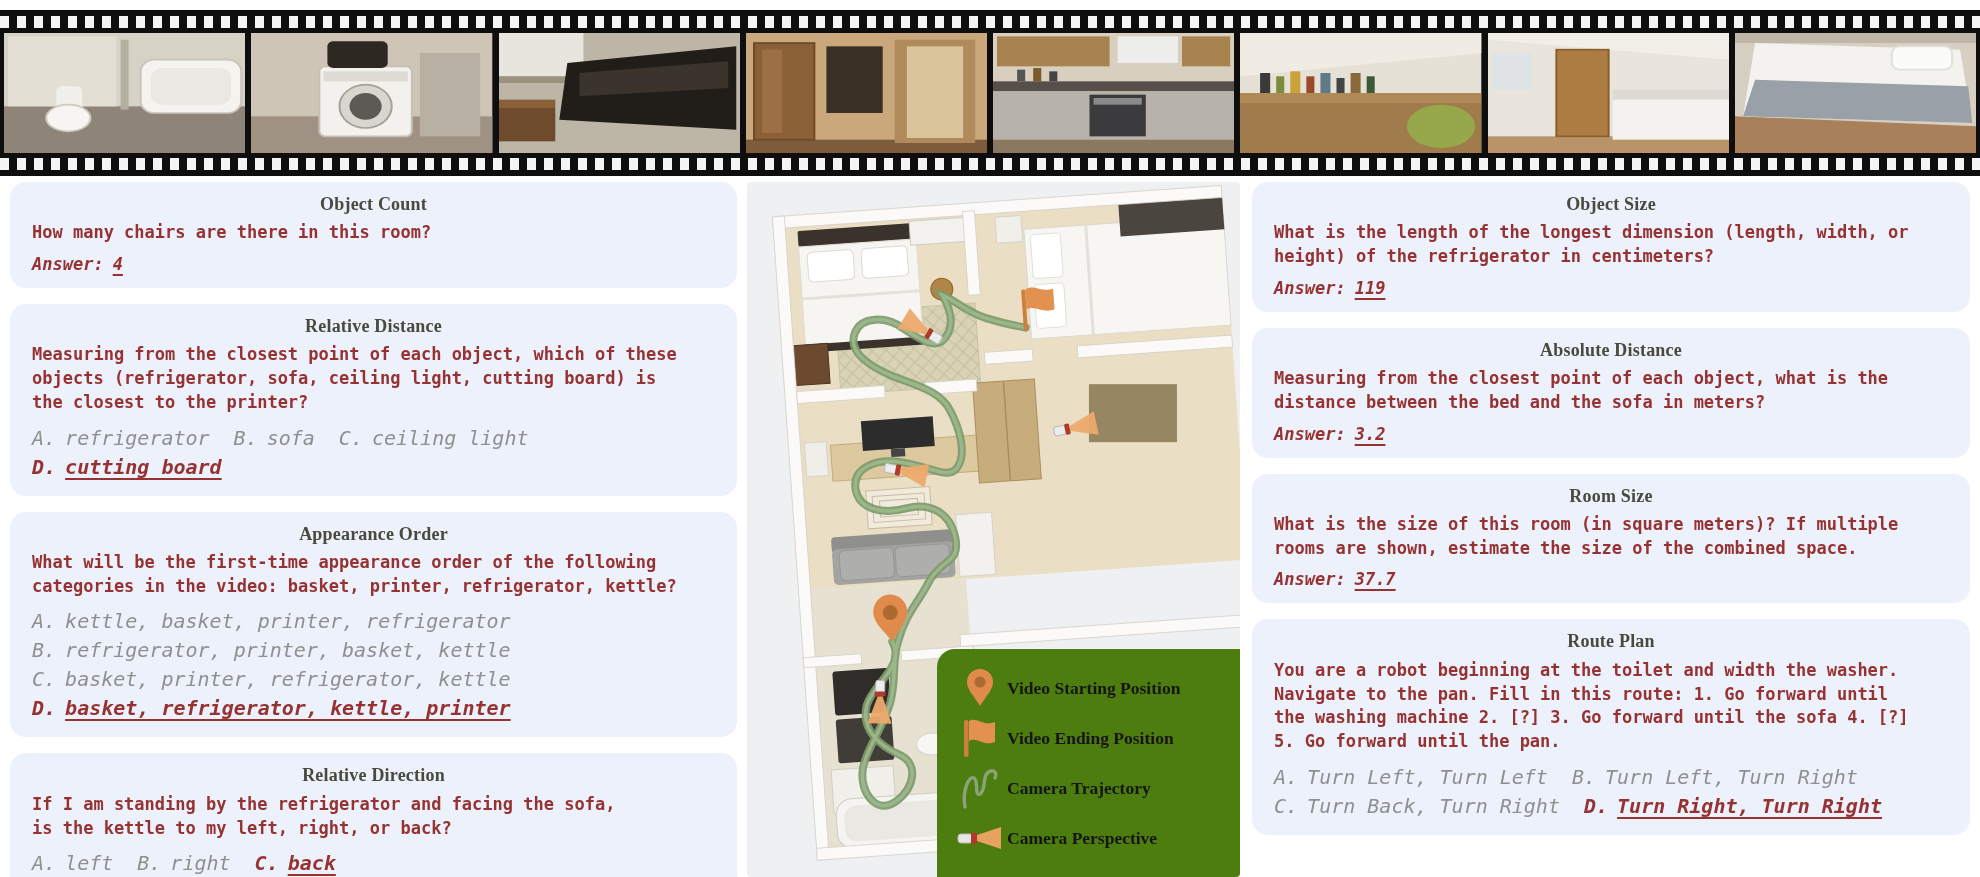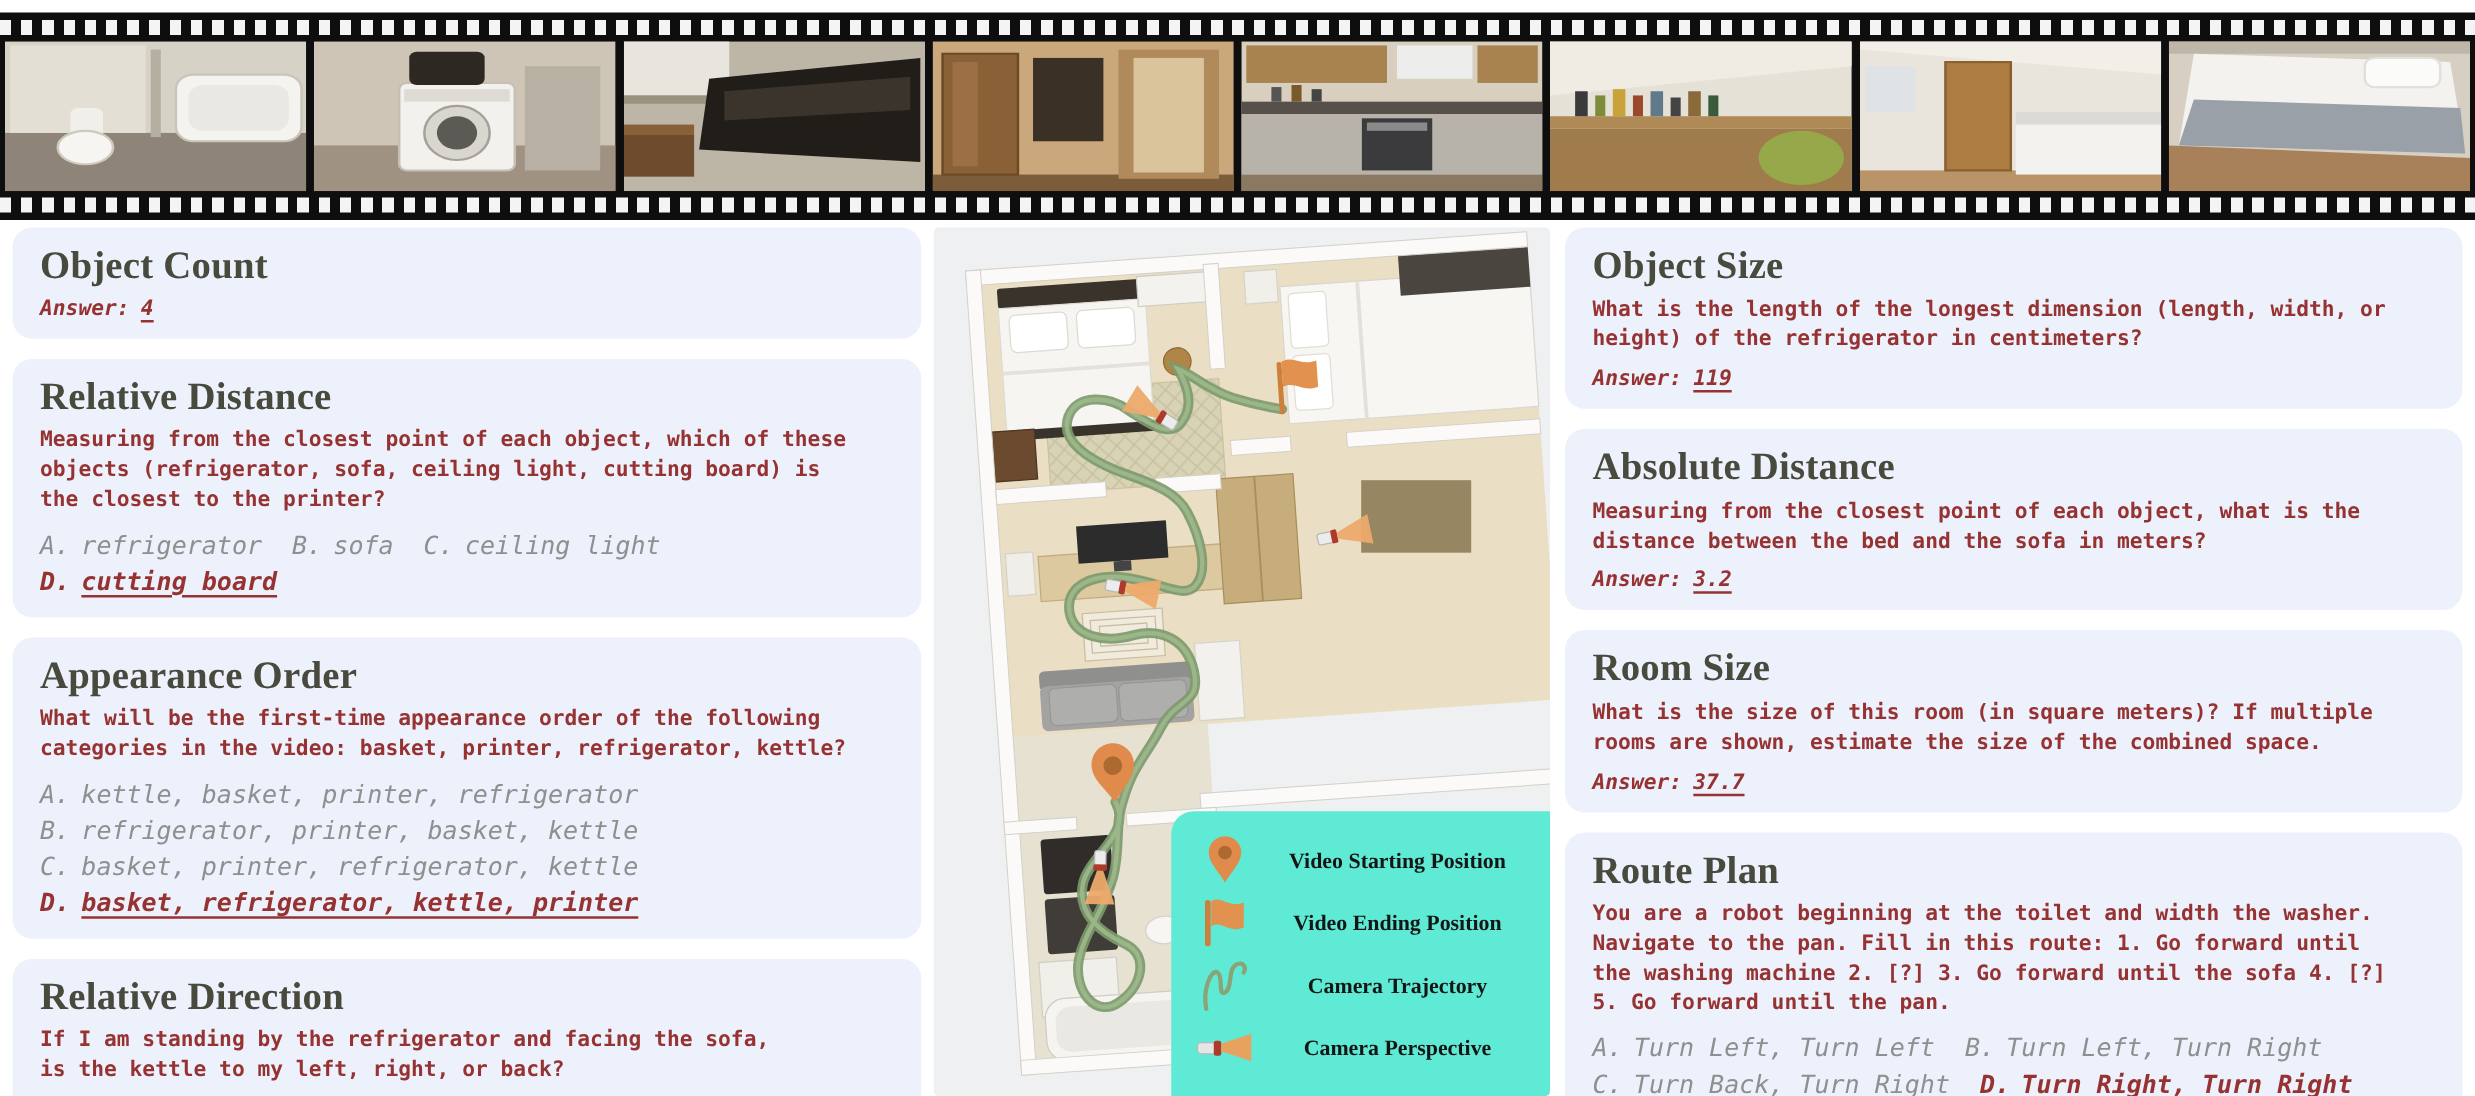--- a/index.html
+++ b/index.html
@@ -13,42 +13,42 @@
   .sprockets.bottom{bottom:6px;}
   .frames{position:absolute;top:23px;left:4px;right:4px;bottom:23px;display:flex;gap:6px;}
   .frame{flex:1;background:#1a1a1a;overflow:hidden;}
   .frame svg{width:100%;height:100%;display:block;}
 
   
   .col{position:absolute;top:182px;display:flex;flex-direction:column;gap:16px;}
   #left-column{left:10px;width:727px;}
   #right-column{left:1252px;width:718px;}
   .card{background:var(--card-bg,#edf1fb);border-radius:16px;padding:12px 22px 14px;}
-  .card-title{font-family:"Liberation Serif",serif;font-weight:700;font-size:31px;line-height:1.18;
-    color:var(--title,#474a3c);margin:0 0 6px;letter-spacing:.2px;}
+  .card-title{font-family:"Liberation Serif",serif;font-weight:700;font-size:18px;line-height:1.18;
+    color:var(--title,#474a3c);margin:0 12px 6px;letter-spacing:.2px;text-align:center;}
   .question{font-family:"DejaVu Sans Mono",monospace;font-weight:600;font-size:17px;line-height:1.4;
     color:var(--qred,#963231);margin:0 0 9px;}
   .options{font-family:"DejaVu Sans Mono",monospace;font-style:italic;font-size:20px;line-height:1.45;
     color:var(--ogray,#8f8f90);margin:0;}
   .option{display:inline-block;margin-right:24px;}
   .option:last-child{margin-right:0;}
   .opt-label{margin-right:9px;}
   .option.correct{color:var(--qred,#963231);font-weight:700;}
   .option.correct .opt-text{text-decoration:underline;text-underline-offset:4px;text-decoration-thickness:1.5px;}
   .answer{font-family:"DejaVu Sans Mono",monospace;font-style:italic;font-weight:600;font-size:17px;
     color:var(--qred,#963231);margin:2px 0 0;}
   .answer-value{margin-left:9px;text-decoration:underline;text-underline-offset:4px;text-decoration-thickness:1.5px;}
 
   
   #plan-panel{position:absolute;left:747px;top:182px;width:493px;height:695px;
     background:var(--panel-bg,#eef0f1);border-radius:4px;overflow:hidden;}
   #plan-svg{position:absolute;inset:0;}
 
-  #legend{position:absolute;right:0;bottom:0;width:303px;height:228px;background:#5eead4;
-    border-radius:18px 0 0 0;padding:14px 11px 10px 16px;box-sizing:border-box;text-align:center;}
+  #legend{position:absolute;right:0;bottom:0;width:303px;height:228px;background:#4d7c0f;
+    border-radius:18px 0 0 0;padding:14px 11px 10px 16px;box-sizing:border-box;}
   .legend-row{display:grid;grid-template-columns:54px 1fr;align-items:center;height:50px;}
   .legend-icon{justify-self:center;}
   .legend-label{font-family:"Liberation Serif",serif;font-weight:700;font-size:17.5px;color:#151515;}
 </style>
 </head>
 <body>
 
 <div id="stage">
 
   <div class="filmstrip">
@@ -154,20 +154,21 @@
             <rect x="78" y="8" width="30" height="14" rx="4" fill="#fbfbf9" stroke="#e2e0da"></rect>
           </svg>
         </div>
       </div>
     <div class="sprockets bottom"></div>
   </div>
 
   <div class="col" id="left-column">
       <article class="card">
         <h2 class="card-title">Object Count</h2>
+        <p class="question"><span>How many chairs are there in this room?</span></p>
         <p class="answer"><span class="answer-label">Answer:</span><span class="answer-value">4</span></p>
       </article>
       <article class="card">
         <h2 class="card-title">Relative Distance</h2>
         <p class="question"><span>Measuring from the closest point of each object, which of these</span><br><span>objects (refrigerator, sofa, ceiling light, cutting board) is</span><br><span>the closest to the printer?</span></p>
         <div class="options">
           <div class="option-row"><span class="option"><span class="opt-label">A.</span><span class="opt-text">refrigerator</span></span><span class="option"><span class="opt-label">B.</span><span class="opt-text">sofa</span></span><span class="option"><span class="opt-label">C.</span><span class="opt-text">ceiling light</span></span><span class="option correct"><span class="opt-label">D.</span><span class="opt-text">cutting board</span></span></div>
         </div>
       </article>
       <article class="card">

